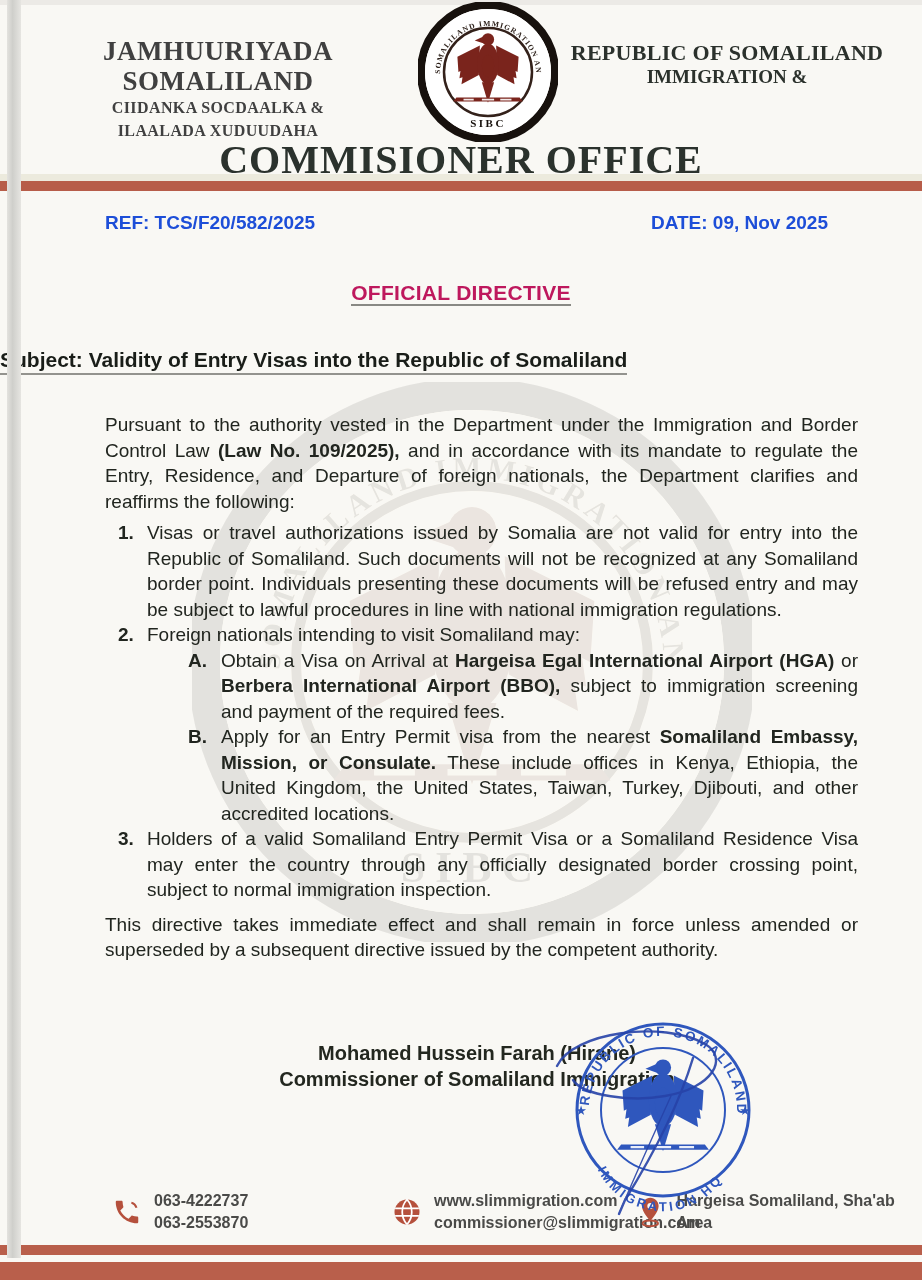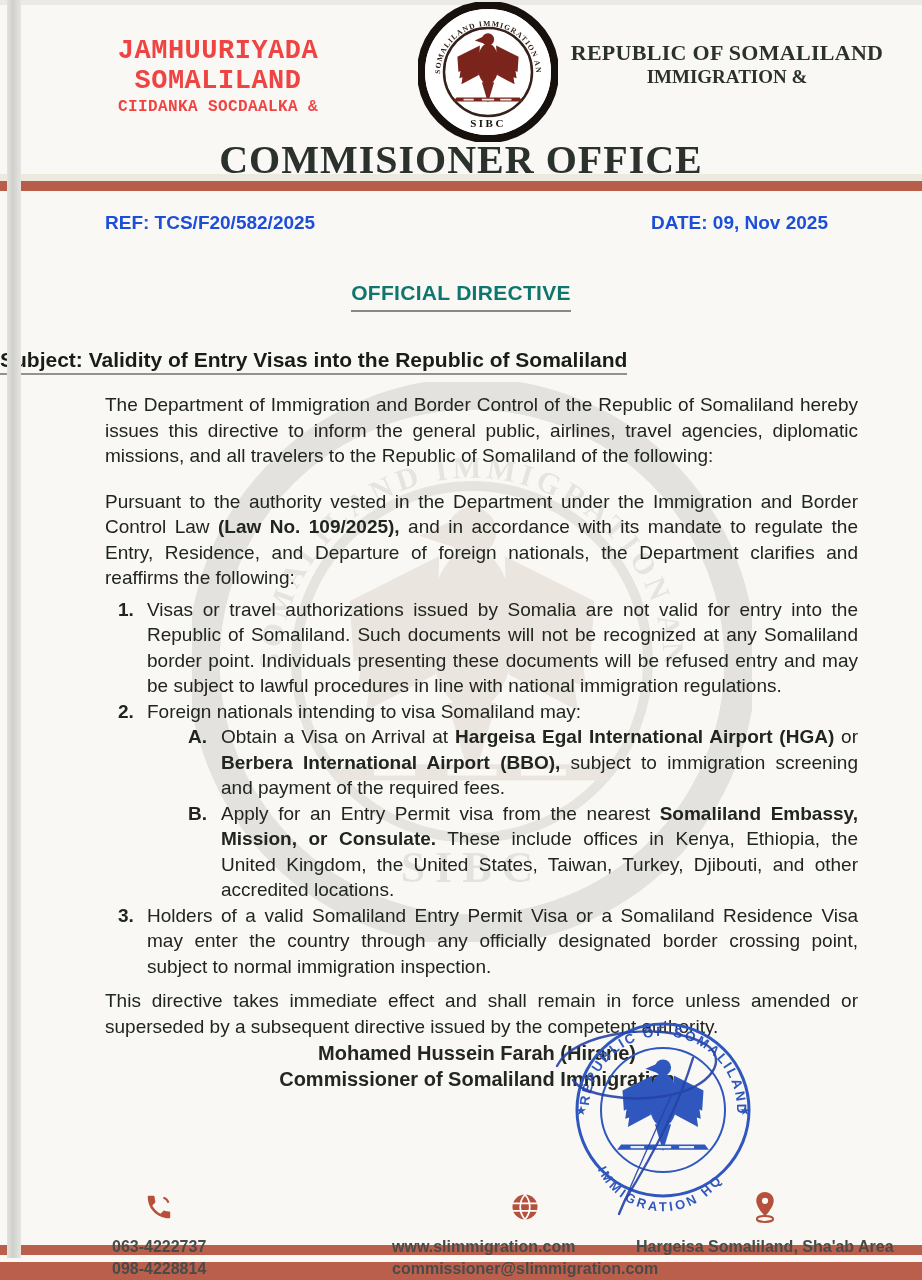--- a/index.html
+++ b/index.html
@@ -8,43 +8,43 @@
     background:#f9f8f4;overflow:hidden;
     font-family:"Liberation Sans",sans-serif;color:#22261f;
   }
   
   .scan-band-left{position:absolute;left:7px;top:0;width:14px;height:1258px;
     background:linear-gradient(to right,#e3e2de,#cfcfcb 40%,#e6e5e1);z-index:5;}
   .scan-top{position:absolute;left:0;top:0;width:100%;height:5px;background:#eceae6;}
 
   
   .hdr-left{position:absolute;left:28px;top:36px;width:380px;text-align:center;
-    font-family:Liberation Mono, monospace;font-weight:bold;color:#ef4444;}
+    font-family:Liberation Serif, serif;font-weight:bold;color:#404040;}
   .hdr-left .l1{font-size:27px;letter-spacing:.5px;line-height:30px;}
   .hdr-left .l2,.hdr-left .l3{font-size:16px;line-height:23px;letter-spacing:.4px;}
   .hdr-right{position:absolute;left:562px;top:40px;width:330px;text-align:center;
     font-family:"Liberation Serif",serif;font-weight:bold;color:#2b312c;}
   .hdr-right .l1{font-size:22px;line-height:26px;letter-spacing:.3px;}
   .hdr-right .l2,.hdr-right .l3{font-size:19px;line-height:22px;}
   .emblem{position:absolute;left:418px;top:2px;width:140px;height:140px;}
   .office{position:absolute;left:0;top:136px;width:100%;text-align:center;
     font-family:"Liberation Serif",serif;font-weight:bold;font-size:40px;
     letter-spacing:1px;color:#2b322d;}
   .stripe-shadow{position:absolute;left:0;top:174px;width:100%;height:7px;background:#eceadd;}
   .stripe-top{position:absolute;left:0;top:181px;width:100%;height:10px;background:#b75d49;}
 
   
   .ref-row{position:absolute;left:105px;top:212px;width:753px;display:flex;
     justify-content:space-between;font-weight:bold;font-size:19px;color:#1d4ed8;}
   .ref-row .date{padding-right:30px;}
 
   
   .h-directive{position:absolute;left:0;top:281px;width:100%;text-align:center;font-size:21px;}
-  .h-directive span{font-weight:bold;letter-spacing:.3px;color:#0f766e;
-    border-bottom:2px solid rgba(45,45,40,.55);padding-bottom:6px;}
+  .h-directive span{font-weight:bold;letter-spacing:.3px;color:#be185d;
+    border-bottom:2px solid rgba(45,45,40,.55);padding-bottom:0;}
   .h-subject{position:absolute;left:0;top:348px;width:100%;font-size:21px;}
   .h-subject span{font-weight:bold;color:#191d18;
     border-bottom:2px solid rgba(45,45,40,.5);padding-bottom:2px;}
 
   
   .body-flow{position:absolute;left:105px;top:392px;width:753px;
     font-size:19px;line-height:25.5px;text-align:justify;color:#21251f;}
   .body-flow p{margin:0;}
   .gap1{height:20px;} .gap2{height:6px;} .gap3{height:9px;}
   .b{font-weight:bold;}
@@ -61,21 +61,21 @@
 
   
   .stamp{position:absolute;left:543px;top:1018px;width:240px;height:200px;z-index:4;}
 
   
   .watermark{position:absolute;left:192px;top:382px;width:560px;height:560px;
     opacity:.09;filter:sepia(45%);z-index:0;}
   .layer{position:relative;z-index:1;}
 
   
-  .contact{position:absolute;top:1190px;display:flex;gap:12px;align-items:center;z-index:2;flex-direction:column;}
+  .contact{position:absolute;top:1190px;display:flex;gap:12px;align-items:center;z-index:2;}
   .contact .col{display:flex;flex-direction:column;justify-content:center;}
   .contact .line{font-size:16px;font-weight:600;color:#4a4a48;line-height:22px;}
   .c1{left:112px;} .c2{left:392px;} .c3{left:636px;}
   .cicon{width:30px;height:34px;}
 
   .stripe-b1{position:absolute;left:0;top:1245px;width:100%;height:10px;background:#b95f4b;}
   .stripe-b2{position:absolute;left:0;top:1262px;width:100%;height:18px;background:#b95f4b;}
 </style>
 </head>
 <body>
@@ -115,20 +115,21 @@
     <use href="#emblem-full"></use>
   </svg>
 
   <div class="layer">
     <div class="scan-top"></div>
     <div class="scan-band-left"></div>
 
     <div class="hdr-left">
       <div class="l1">JAMHUURIYADA SOMALILAND</div>
       <div class="l2">CIIDANKA SOCDAALKA &amp;</div>
+      <div class="l3">ILAALADA XUDUUDAHA</div>
     </div>
 
     <svg class="emblem" viewBox="0 0 140 140">
       <use href="#emblem-full"></use>
     </svg>
 
     <div class="hdr-right">
       <div class="l1">REPUBLIC OF SOMALILAND</div>
       <div class="l2">IMMIGRATION &amp;</div>
     </div>
@@ -143,32 +144,31 @@
     </div>
 
     <div class="h-directive">
       <span>OFFICIAL DIRECTIVE</span>
     </div>
     <div class="h-subject">
       <span>Subject: Validity of Entry Visas into the Republic of Somaliland</span>
     </div>
 
     <div class="body-flow">
-      <p>The Department of Immigration and Border Control of the Republic of Somaliland hereby issues this directive to inform the general public, airlines, travel agencies, diplomatic missions, and all travelers to the Republic of Somaliland of the following:</p>
       <div class="gap1"></div>
       <p><span>Pursuant to the authority vested in the Department under the Immigration and Border Control Law </span><span class="b">(Law No. 109/2025),</span><span> and in accordance with its mandate to regulate the Entry, Residence, and Departure of foreign nationals, the Department clarifies and reaffirms the following:</span></p>
       <div class="gap2"></div>
 
       <div class="li-row">
         <span class="num">1.</span>
         <span class="txt">Visas or travel authorizations issued by Somalia are not valid for entry into the Republic of Somaliland. Such documents will not be recognized at any Somaliland border point. Individuals presenting these documents will be refused entry and may be subject to lawful procedures in line with national immigration regulations.</span>
       </div>
       <div class="li-row">
         <span class="num">2.</span>
-        <span class="txt">Foreign nationals intending to visa Somaliland may:</span>
+        <span class="txt">Foreign nationals intending to visit Somaliland may:</span>
       </div>
       <div class="li-sub">
         <span class="num">A.</span>
         <span class="txt"><span>Obtain a Visa on Arrival at </span><span class="b">Hargeisa Egal International Airport (HGA)</span><span> or </span><span class="b">Berbera International Airport (BBO),</span><span> subject to immigration screening and payment of the required fees.</span></span>
       </div>
       <div class="li-sub">
         <span class="num">B.</span>
         <span class="txt"><span>Apply for an Entry Permit visa from the nearest </span><span class="b">Somaliland Embassy, Mission, or Consulate.</span><span> These include offices in Kenya, Ethiopia, the United Kingdom, the United States, Taiwan, Turkey, Djibouti, and other accredited locations.</span></span>
       </div>
       <div class="li-row">
@@ -210,21 +210,21 @@
       </g>
     </svg>
 
     <div class="contact c1">
       <svg class="cicon" viewBox="0 0 24 24">
         <path fill="#b5503c" d="M6.62 10.79c1.44 2.83 3.76 5.14 6.59 6.59l2.2-2.21c.27-.27.67-.36 1.02-.24 1.12.37 2.33.57 3.57.57.55 0 1 .45 1 1V20c0 .55-.45 1-1 1-9.39 0-17-7.61-17-17 0-.55.45-1 1-1h3.5c.55 0 1 .45 1 1 0 1.25.2 2.45.57 3.57.11.35.03.74-.25 1.02l-2.2 2.2z"></path>
         <path fill="none" stroke="#b5503c" stroke-width="1.6" d="M15.5 4.5c2 .6 3.5 2.1 4.1 4.1"></path>
       </svg>
       <div class="col">
         <span class="line">063-4222737</span>
-        <span class="line">098-4228814</span>
+        <span class="line">063-2553870</span>
       </div>
     </div>
 
     <div class="contact c2">
       <svg class="cicon" viewBox="0 0 24 24">
         <circle cx="12" cy="12" r="10" fill="#b5503c"></circle>
         <path fill="none" stroke="#ffffff" stroke-width="1.4" d="M12 2a15 15 0 0 1 0 20M12 2a15 15 0 0 0 0 20M2.5 9h19M2.5 15h19"></path>
       </svg>
       <div class="col">
         <span class="line">www.slimmigration.com</span>

